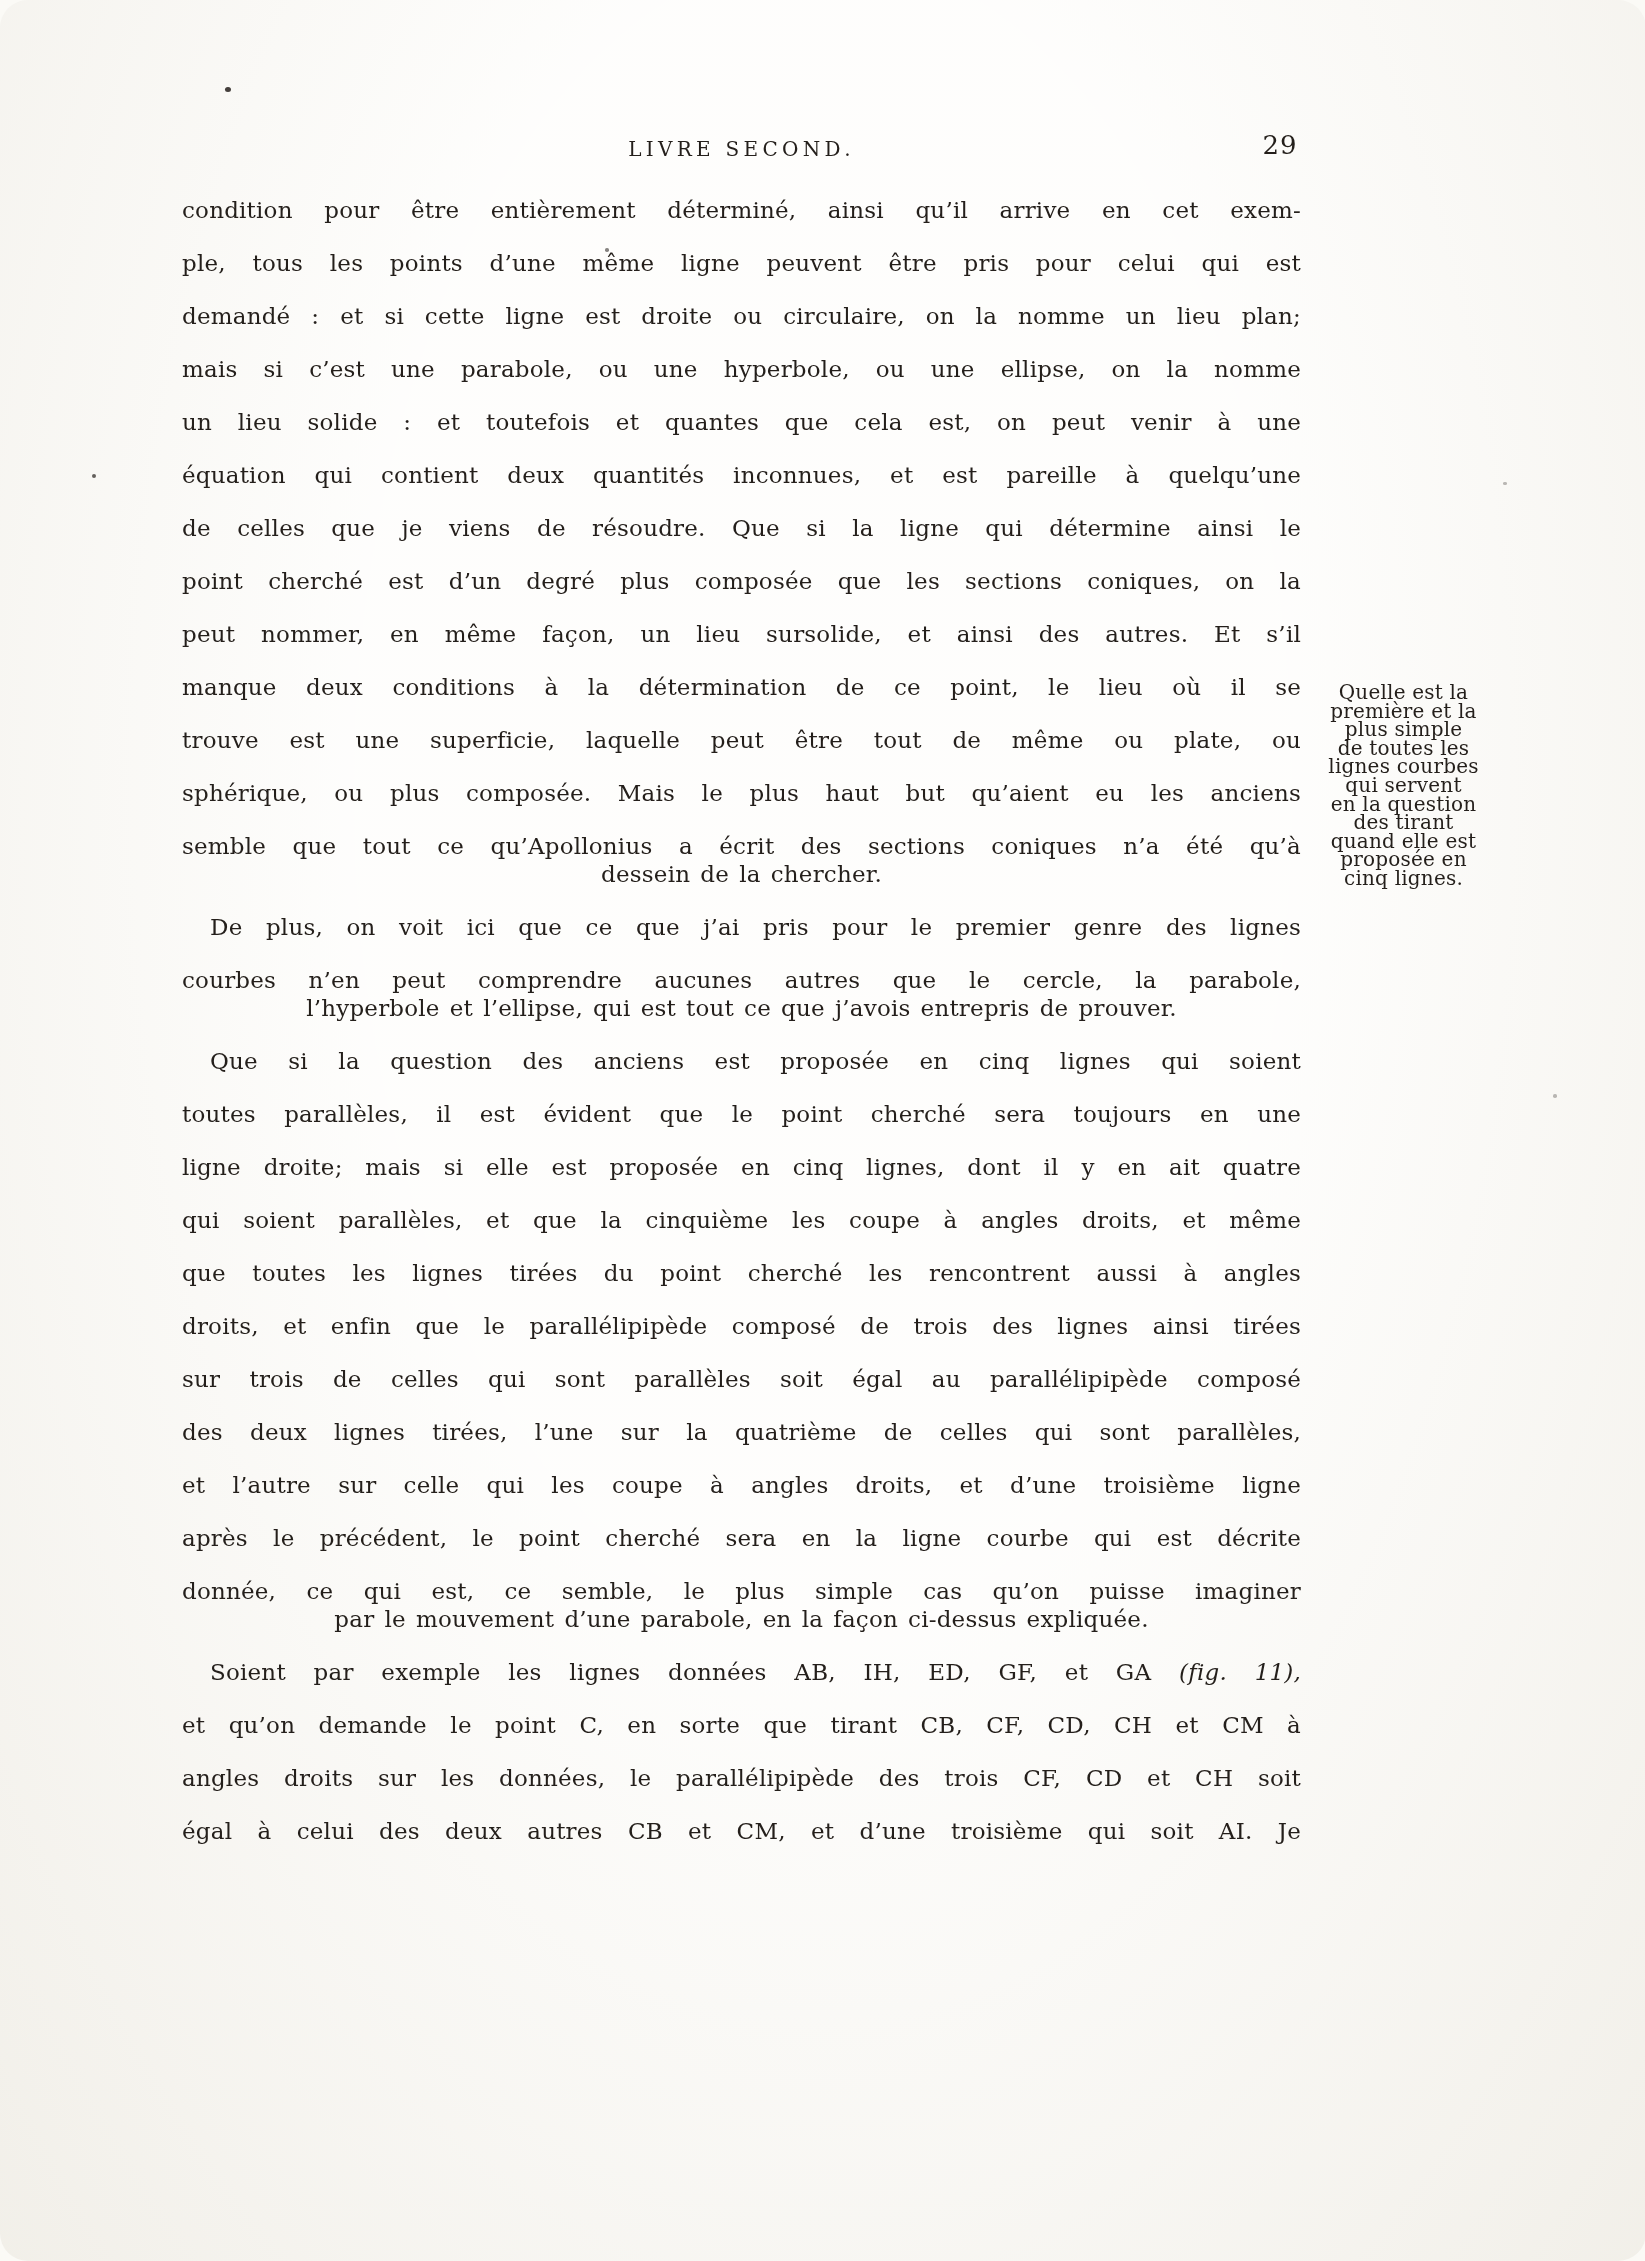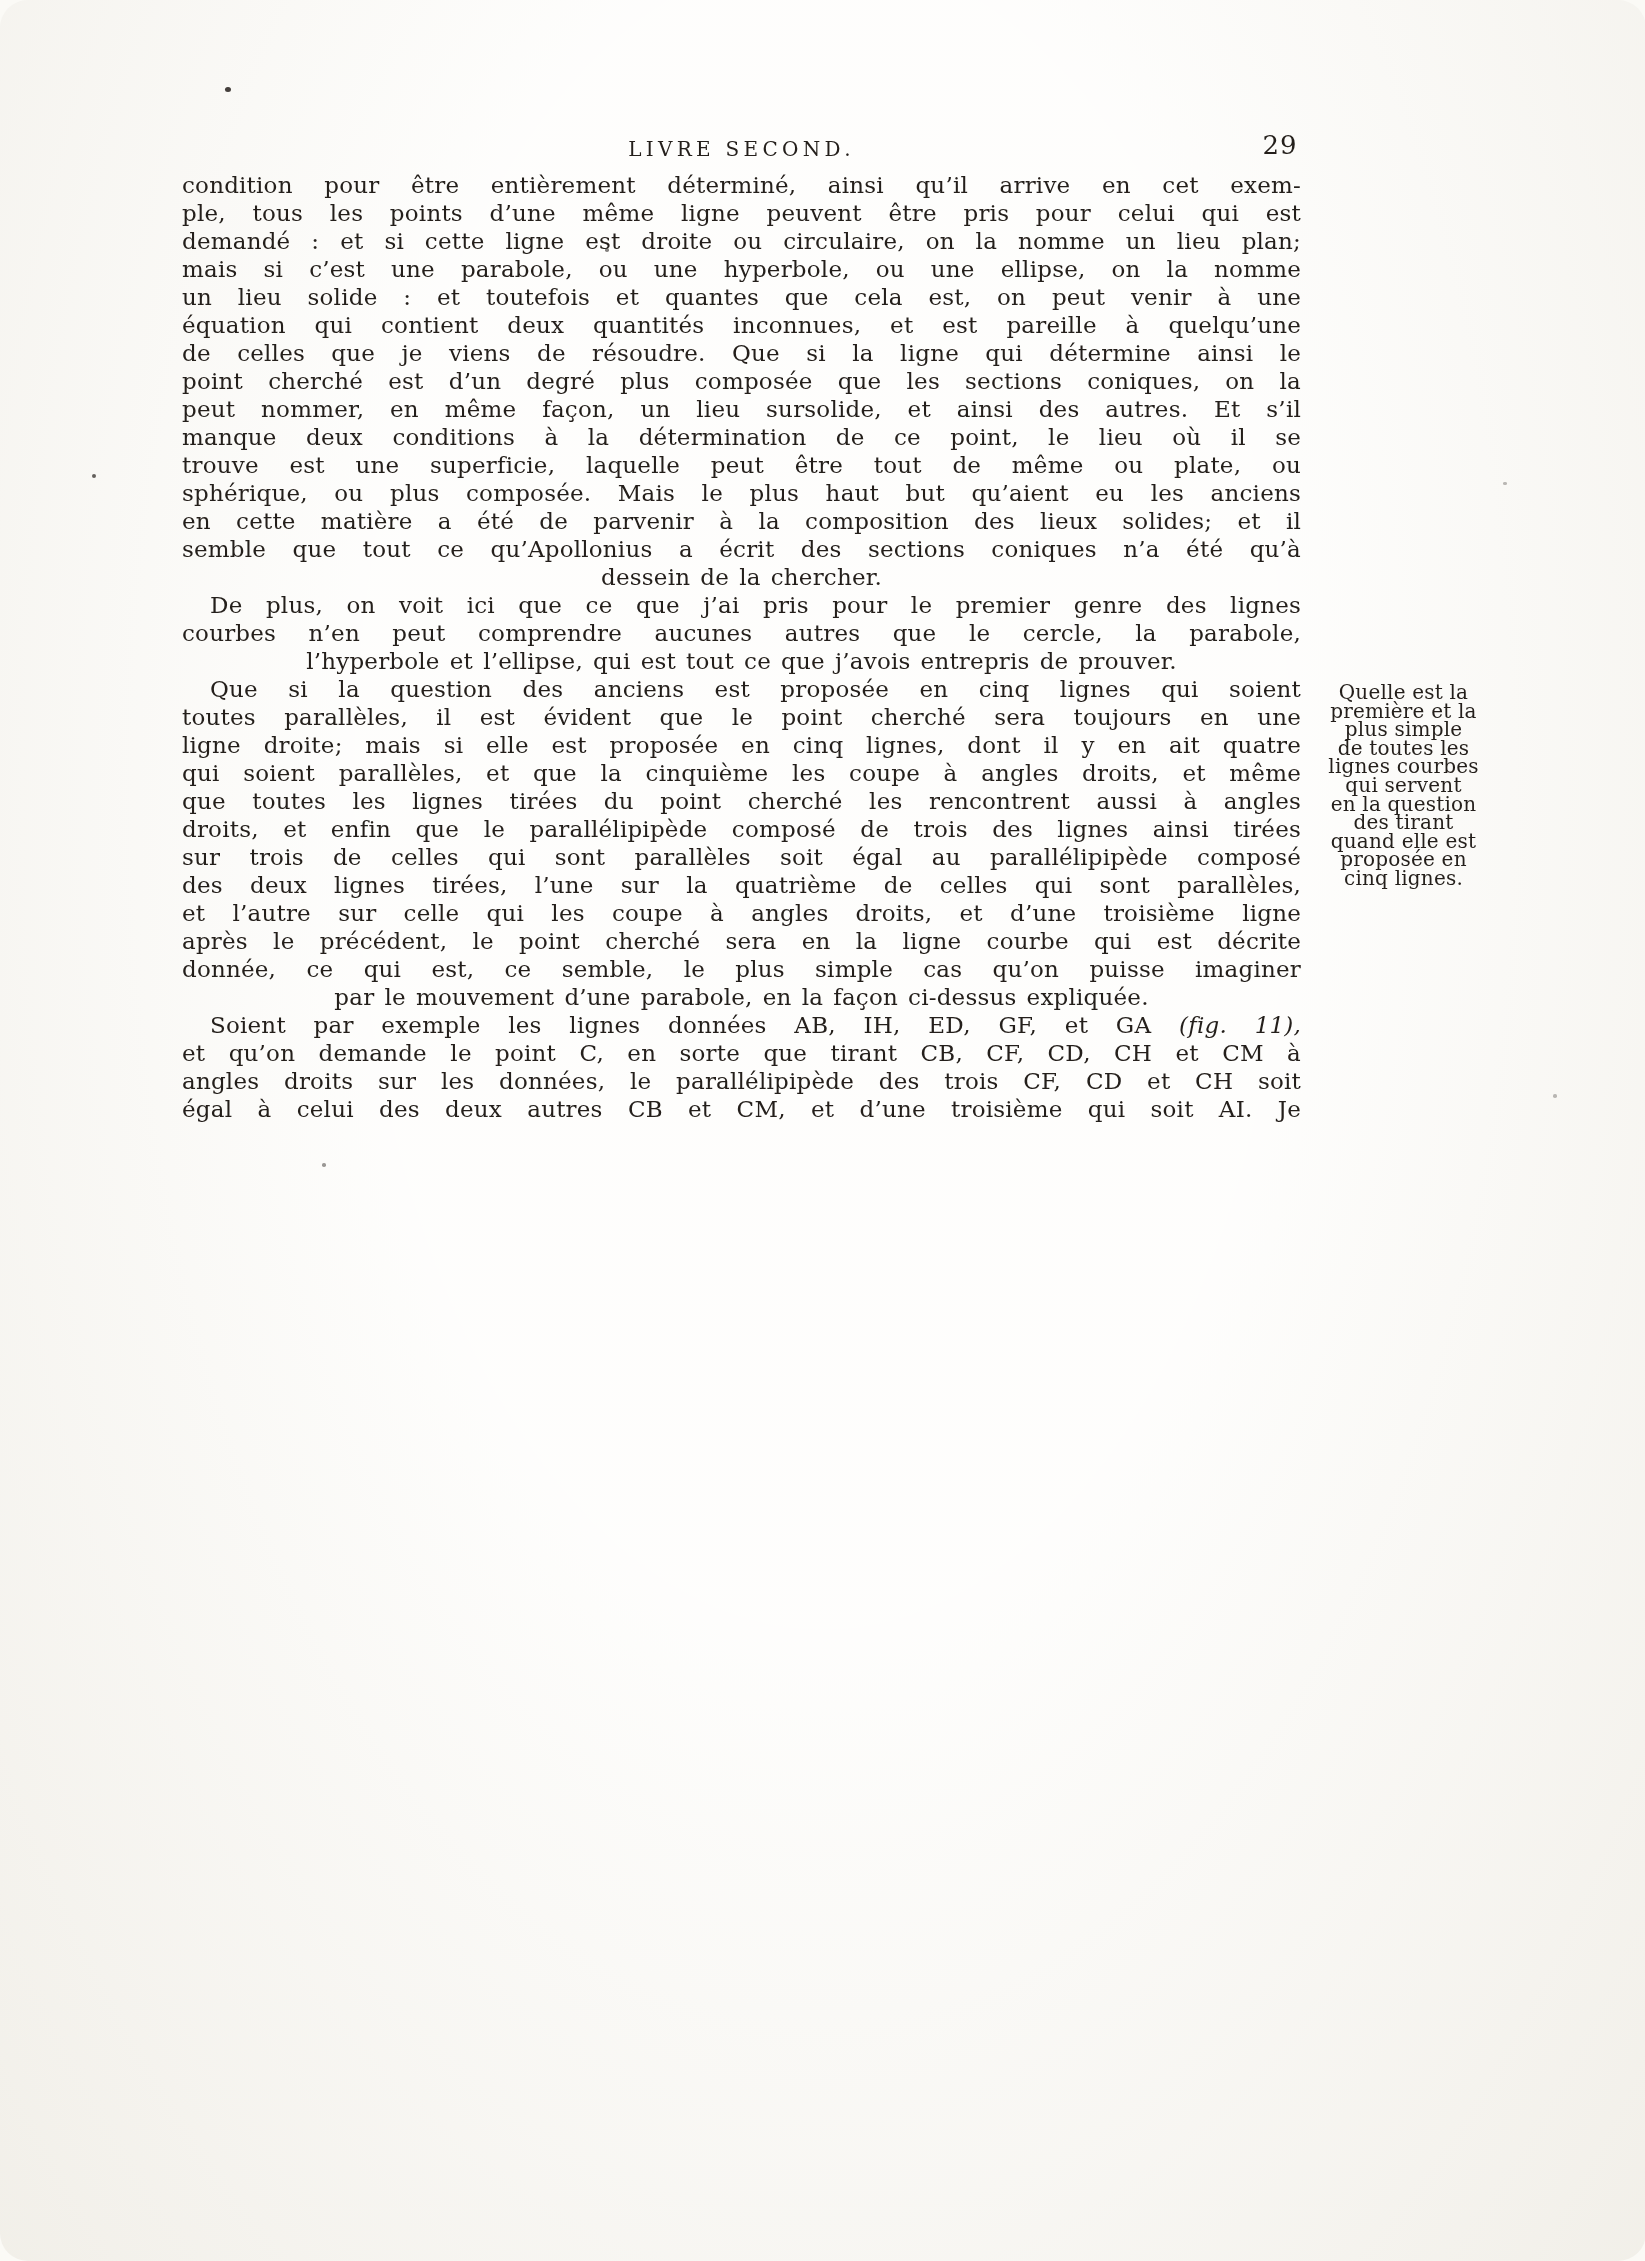--- a/index.html
+++ b/index.html
@@ -57,20 +57,21 @@
     letter-spacing: 0.2px;
   }
   .para { margin: 0; }
   .line {
     text-align: center;
     min-height: 28px;
   }
   .line.j {
     text-align: justify;
     text-align-last: justify;
+    margin-top: 25px;
   }
   .line.ind { text-indent: 28px; }
   .it { font-style: italic; }
   .margin-note {
     position: absolute;
     left: 1317px;
     top: 683px;
     width: 173px;
     font-size: 20px;
     line-height: 18.6px;
@@ -100,21 +101,20 @@
         <div class="line j">demandé : et si cette ligne est droite ou circulaire, on la nomme un lieu plan;</div>
         <div class="line j">mais si c’est une parabole, ou une hyperbole, ou une ellipse, on la nomme</div>
         <div class="line j">un lieu solide : et toutefois et quantes que cela est, on peut venir à une</div>
         <div class="line j">équation qui contient deux quantités inconnues, et est pareille à quelqu’une</div>
         <div class="line j">de celles que je viens de résoudre. Que si la ligne qui détermine ainsi le</div>
         <div class="line j">point cherché est d’un degré plus composée que les sections coniques, on la</div>
         <div class="line j">peut nommer, en même façon, un lieu sursolide, et ainsi des autres. Et s’il</div>
         <div class="line j">manque deux conditions à la détermination de ce point, le lieu où il se</div>
         <div class="line j">trouve est une superficie, laquelle peut être tout de même ou plate, ou</div>
         <div class="line j">sphérique, ou plus composée. Mais le plus haut but qu’aient eu les anciens</div>
-        <div class="line j">en cette matière a été de parvenir à la composition des lieux solides; et il</div>
         <div class="line j">semble que tout ce qu’Apollonius a écrit des sections coniques n’a été qu’à</div>
         <div class="line">dessein de la chercher.</div>
       </div>
       <div class="para">
         <div class="line j ind">De plus, on voit ici que ce que j’ai pris pour le premier genre des lignes</div>
         <div class="line j">courbes n’en peut comprendre aucunes autres que le cercle, la parabole,</div>
         <div class="line">l’hyperbole et l’ellipse, qui est tout ce que j’avois entrepris de prouver.</div>
       </div>
       <div class="para">
         <div class="line j ind">Que si la question des anciens est proposée en cinq lignes qui soient</div>

